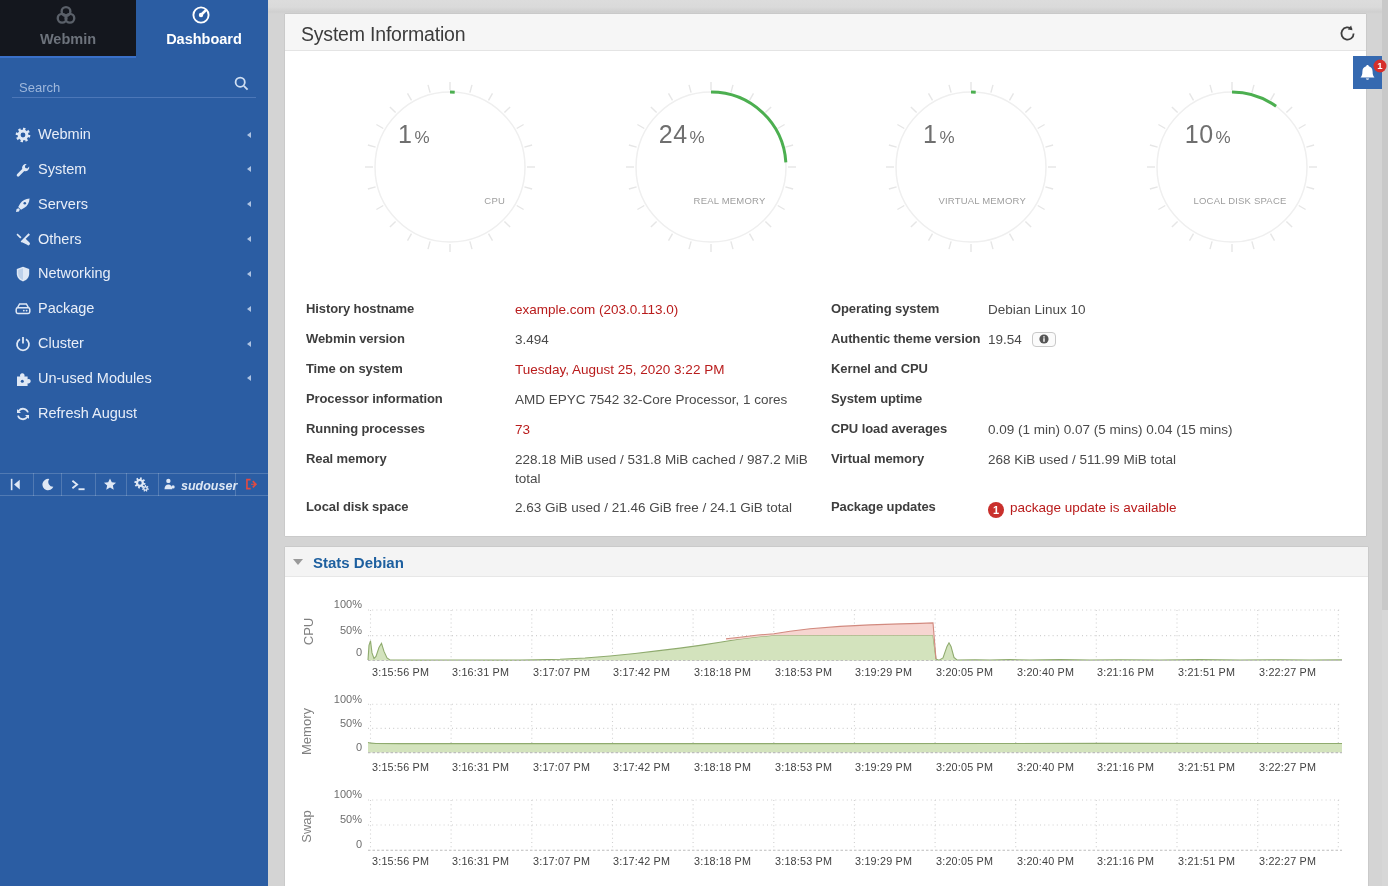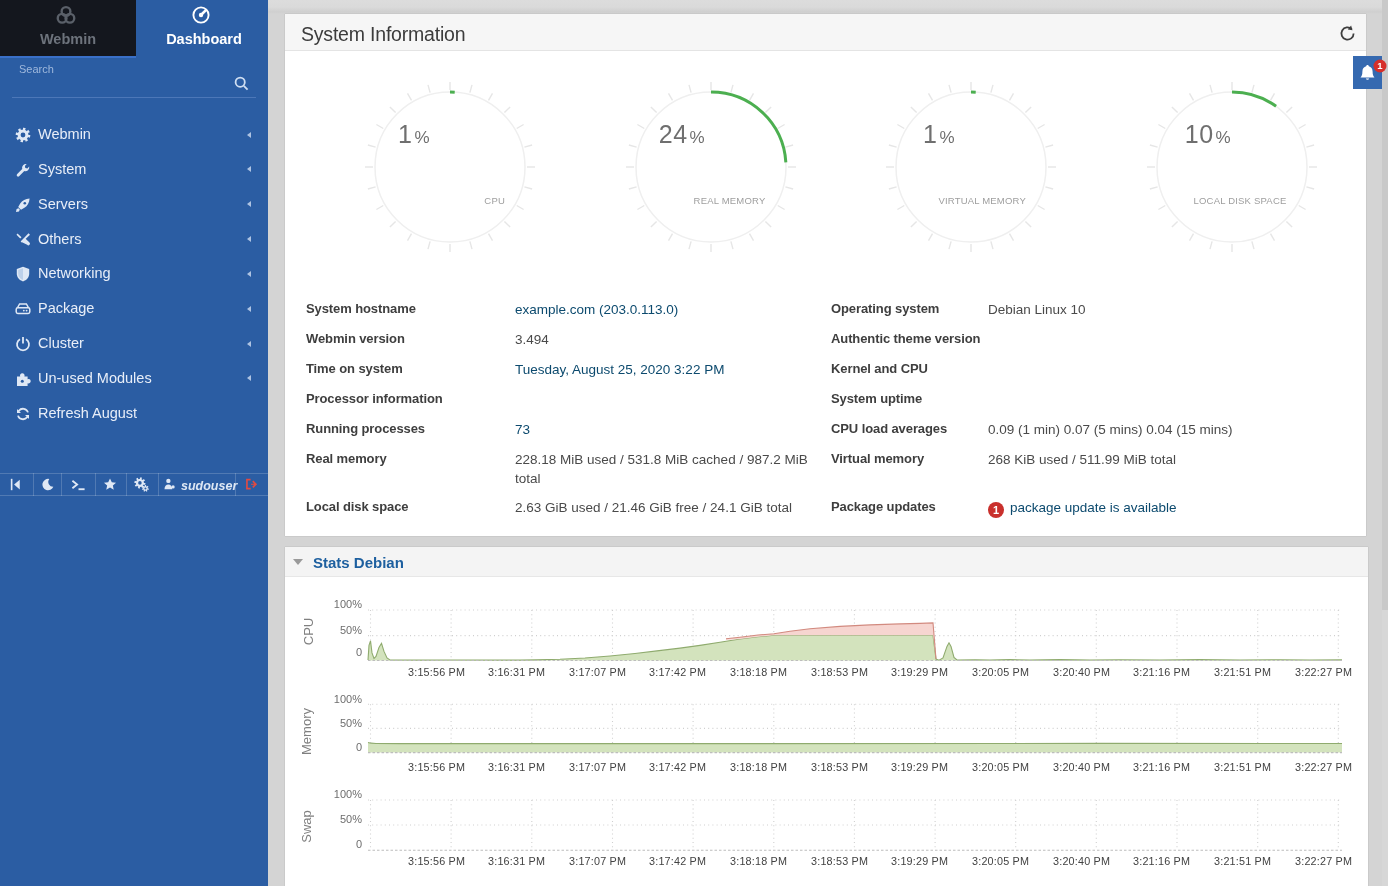--- a/index.html
+++ b/index.html
@@ -1,22 +1,22 @@
 <!DOCTYPE html>
 <html><head><meta charset="utf-8"><style>
 * { margin:0; padding:0; box-sizing:border-box; }
 html,body { width:1388px; height:886px; overflow:hidden; font-family:"Liberation Sans",sans-serif; background:#d4d4d4; }
 #page { position:relative; width:1388px; height:886px; }
-a { color:#0c4a6e; text-decoration:none; }
+a { color:#b91c1c; text-decoration:none; }
 
 #sidebar { position:absolute; left:0; top:0; width:268px; height:886px; background:#2b5da3; }
 #tabdark { position:absolute; left:0; top:0; width:136px; height:56px; background:#14171e; }
 #tabline { position:absolute; left:0; top:56px; width:136px; height:2px; background:#3a70c8; }
 .tabname { position:absolute; top:31px; width:136px; text-align:center; font-size:14.5px; font-weight:bold; }
-#search { position:absolute; left:19px; top:63px; font-size:11px; color:#9fb8dc; }
+#search { position:absolute; left:19px; top:80px; font-size:13px; color:#9fb8dc; }
 #sline { position:absolute; left:12px; top:97px; width:244px; height:1px; background:#4c77b8; }
 .nav { position:absolute; left:0; width:268px; height:34px; }
 .ntext { position:absolute; left:38px; top:8px; font-size:14.5px; color:#e8eef8; }
 .caret { position:absolute; right:17px; top:13.5px; width:0; height:0; border-top:3.5px solid transparent; border-bottom:3.5px solid transparent; border-right:4.5px solid #aec3e2; }
 #toolbar { position:absolute; left:0; top:473px; width:268px; height:23px; border-top:1px solid rgba(255,255,255,0.18); border-bottom:1px solid rgba(255,255,255,0.18); }
 .tsep { position:absolute; top:473px; width:1px; height:23px; background:rgba(255,255,255,0.18); }
 #sudouser { position:absolute; left:181px; top:479px; font-size:12.5px; color:#dde7f4; font-weight:bold;font-style:italic; }
 
 #panel1 { position:absolute; left:285px; top:14px; width:1081px; height:522px; background:#fff; box-shadow:0 0 1px rgba(0,0,0,0.25); }
 #p1head { position:absolute; left:285px; top:14px; width:1081px; height:37px; background:#f6f6f6; border-bottom:1px solid #e4e4e4; }
@@ -26,21 +26,21 @@
 .glabel { position:absolute; text-align:right; font-size:9.5px; color:#9e9e9e; letter-spacing:0.2px; }
 .tl { position:absolute; font-size:13px; font-weight:bold; color:#3e3e3e; letter-spacing:-0.1px; }
 .tv { position:absolute; font-size:13.5px; color:#4a4a4a; line-height:18.5px; }
 .ibadge { display:inline-block; margin-left:6px; width:24px; height:15px; background:#fbfbfb; border:1px solid #c9c9c9; border-radius:4px; text-align:center; vertical-align:-2px; }
 .ibadge svg { vertical-align:2px; }
 .rbadge { display:inline-block; width:16px; height:16px; margin-right:6px; background:#c9302c; border-radius:50%; color:#fff; font-size:11px; font-weight:bold; text-align:center; line-height:16px; vertical-align:-2px; }
 #panel2 { position:absolute; left:285px; top:547px; width:1083px; height:339px; background:#fff; box-shadow:0 0 1px rgba(0,0,0,0.25); }
 #p2head { position:absolute; left:285px; top:547px; width:1083px; height:30px; background:#f4f4f4; border-bottom:1px solid #e7e7e7; }
 #p2title { position:absolute; left:313px; top:554px; font-size:15px; color:#1d5f9f; font-weight:bold; }
 #p2caret { position:absolute; left:293px; top:559px; width:0; height:0; border-left:5px solid transparent; border-right:5px solid transparent; border-top:6px solid #9a9a9a; }
-.xl { position:absolute; font-size:10.8px; color:#424242; letter-spacing:0.2px;margin-left:36px; }
+.xl { position:absolute; font-size:10.8px; color:#424242; letter-spacing:0.2px; }
 .yl { position:absolute; left:300px; width:62px; text-align:right; font-size:11px; color:#6e6e6e; }
 .rot { position:absolute; font-size:13px; color:#808080; transform:rotate(-90deg); transform-origin:center; width:70px; text-align:center; }
 #scroll { position:absolute; right:0; top:0; width:6px; height:886px; background:#d7d7d7; }
 #thumb { position:absolute; right:0; top:0; width:6px; height:610px; background:#c9c9c9; }
 #bell { position:absolute; left:1353px; top:56px; width:29px; height:33px; background:#3569b0; }
 </style></head><body>
 <div id="page">
 
 <div id="sidebar"></div>
 <div id="tabdark"></div>
@@ -295,36 +295,42 @@
       <line x1="-74.4" y1="-19.9" x2="-82.1" y2="-22.0" stroke="#e6e6e6" stroke-width="1.4"></line>
       <line x1="-66.7" y1="-38.5" x2="-73.6" y2="-42.5" stroke="#e6e6e6" stroke-width="1.4"></line>
       <line x1="-54.4" y1="-54.4" x2="-60.1" y2="-60.1" stroke="#e6e6e6" stroke-width="1.4"></line>
       <line x1="-38.5" y1="-66.7" x2="-42.5" y2="-73.6" stroke="#e6e6e6" stroke-width="1.4"></line>
       <line x1="-19.9" y1="-74.4" x2="-22.0" y2="-82.1" stroke="#e6e6e6" stroke-width="1.4"></line>
       <circle cx="0" cy="0" r="75" fill="none" stroke="#efefef" stroke-width="1.5"></circle>
       <path d="M0.00 -75.00 A75 75 0 0 1 44.08 -60.68" fill="none" stroke="#4caf50" stroke-width="3"></path>
     </svg>
     <div class="pct" style="left:1128px;top:120px;width:160px">10<span>%</span></div>
     <div class="glabel" style="left:1086.5px;top:195px;width:200px">LOCAL DISK SPACE</div>
-<div class="tl" style="left:306px;top:301px">System hostname</div>
+<div class="tl" style="left:306px;top:301px">History hostname</div>
     <div class="tv" style="left:515px;top:301px;width:300px"><a>example.com (203.0.113.0)</a></div>
     <div class="tl" style="left:306px;top:331px">Webmin version</div>
     <div class="tv" style="left:515px;top:331px;width:300px">3.494</div>
     <div class="tl" style="left:306px;top:361px">Time on system</div>
     <div class="tv" style="left:515px;top:361px;width:300px"><a>Tuesday, August 25, 2020 3:22 PM</a></div>
     <div class="tl" style="left:306px;top:391px">Processor information</div>
+    <div class="tv" style="left:515px;top:391px;width:300px">AMD EPYC 7542 32-Core Processor, 1 cores</div>
     <div class="tl" style="left:306px;top:421px">Running processes</div>
     <div class="tv" style="left:515px;top:421px;width:300px"><a>73</a></div>
     <div class="tl" style="left:306px;top:451px">Real memory</div>
     <div class="tv" style="left:515px;top:451px;width:300px">228.18 MiB used / 531.8 MiB cached / 987.2 MiB<br>total</div>
     <div class="tl" style="left:306px;top:499px">Local disk space</div>
     <div class="tv" style="left:515px;top:499px;width:300px">2.63 GiB used / 21.46 GiB free / 24.1 GiB total</div>
     <div class="tl" style="left:831px;top:301px">Operating system</div>
     <div class="tv" style="left:988px;top:301px;width:370px">Debian Linux 10</div>
     <div class="tl" style="left:831px;top:331px">Authentic theme version</div>
+    <div class="tv" style="left:988px;top:331px;width:370px">19.54 <span class="ibadge"><svg width="10" height="10" viewBox="0 0 10 10">
+          <circle cx="5" cy="5" r="4.6" fill="#555"></circle>
+          <rect x="4.3" y="4.2" width="1.4" height="3.6" fill="#fff"></rect>
+          <rect x="4.3" y="2.2" width="1.4" height="1.4" fill="#fff"></rect>
+        </svg></span></div>
     <div class="tl" style="left:831px;top:361px">Kernel and CPU</div>
     <div class="tl" style="left:831px;top:391px">System uptime</div>
     <div class="tl" style="left:831px;top:421px">CPU load averages</div>
     <div class="tv" style="left:988px;top:421px;width:370px">0.09 (1 min) 0.07 (5 mins) 0.04 (15 mins)</div>
     <div class="tl" style="left:831px;top:451px">Virtual memory</div>
     <div class="tv" style="left:988px;top:451px;width:370px">268 KiB used / 511.99 MiB total</div>
     <div class="tl" style="left:831px;top:499px">Package updates</div>
     <div class="tv" style="left:988px;top:499px;width:370px"><span class="rbadge">1</span><a>package update is available</a></div>
 
 <div id="panel2"></div>

